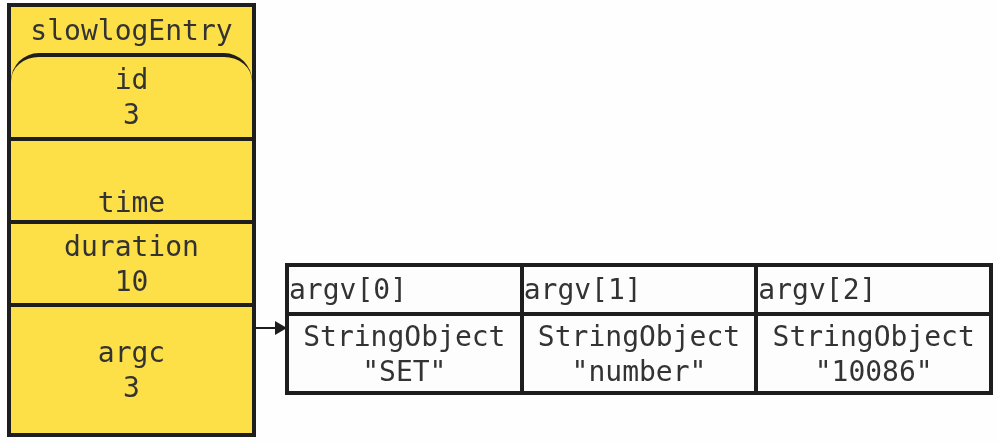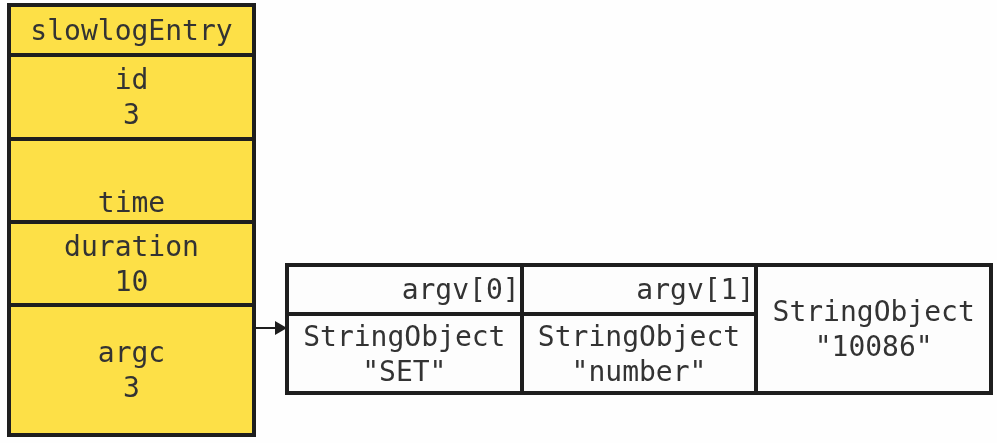--- a/index.html
+++ b/index.html
@@ -35,21 +35,21 @@
     align-items: center;
     justify-content: center;
     text-align: center;
     font-size: 28px;
     line-height: 35px;
     border-top: 4px solid #1e1e1e;
     flex: 0 0 auto;
   }
   .entry-row:first-child { border-top: none; }
   .row-title    { height: 46px; }
-  .row-id       { height: 80px; }
+  .row-id       { height: 80px; border-radius: 28px; }
   .row-time     { height: 79px; justify-content: flex-end; }
   .row-duration { height: 79px; }
   .row-argv     { height: 45px; }
   .row-argc     { flex: 1 1 auto; }
 
   
   .argv-arrow {
     position: absolute;
     left: 253px;
     top: 317px;
@@ -76,21 +76,21 @@
     border-left: 4px solid #1e1e1e;
     min-width: 0;
   }
   .argv-col:first-child { border-left: none; }
   .argv-col-header {
     height: 45px;
     flex: 0 0 auto;
     border-bottom: 4px solid #1e1e1e;
     display: flex;
     align-items: center;
-    justify-content: flex-end;
+    justify-content: flex-start;
     font-size: 28px;
   }
   .argv-col-body {
     flex: 1 1 auto;
     display: flex;
     flex-direction: column;
     align-items: center;
     justify-content: center;
     text-align: center;
     font-size: 28px;
@@ -139,18 +139,21 @@
   <div class="argv-col">
     <div class="argv-col-header">
       <span>argv[1]</span>
     </div>
     <div class="argv-col-body">
       <span>StringObject</span>
       <span>"number"</span>
     </div>
   </div>
   <div class="argv-col">
+    <div class="argv-col-header">
+      <span>argv[2]</span>
+    </div>
     <div class="argv-col-body">
       <span>StringObject</span>
       <span>"10086"</span>
     </div>
   </div>
 </div>
 
 </body></html>

